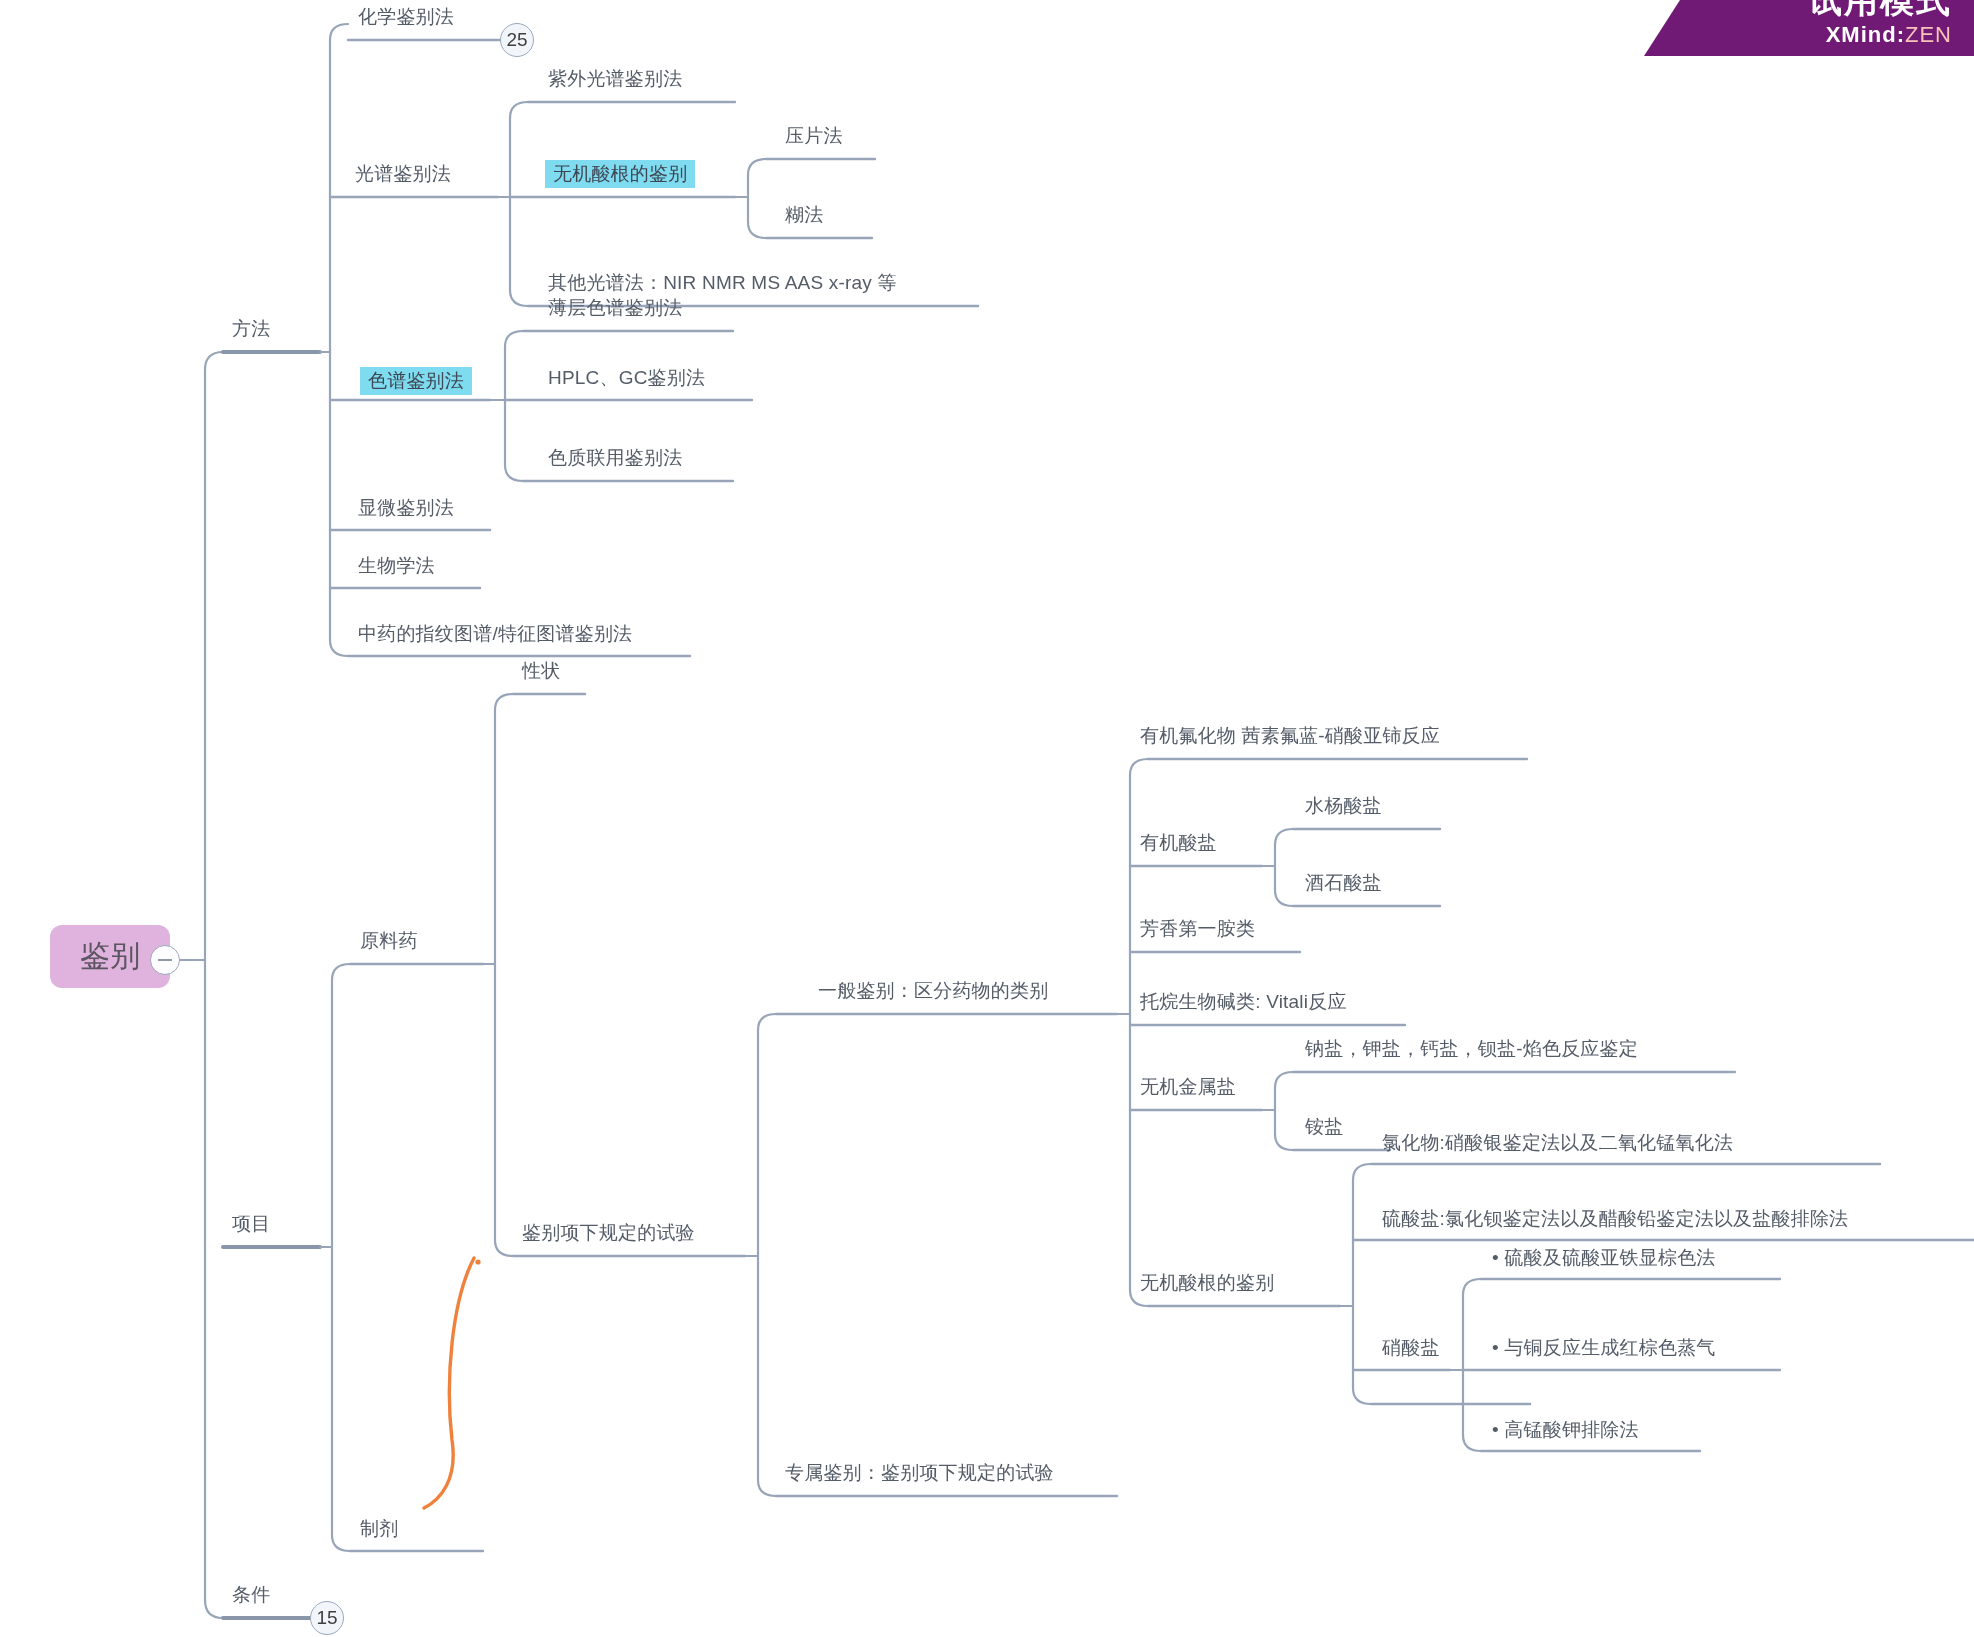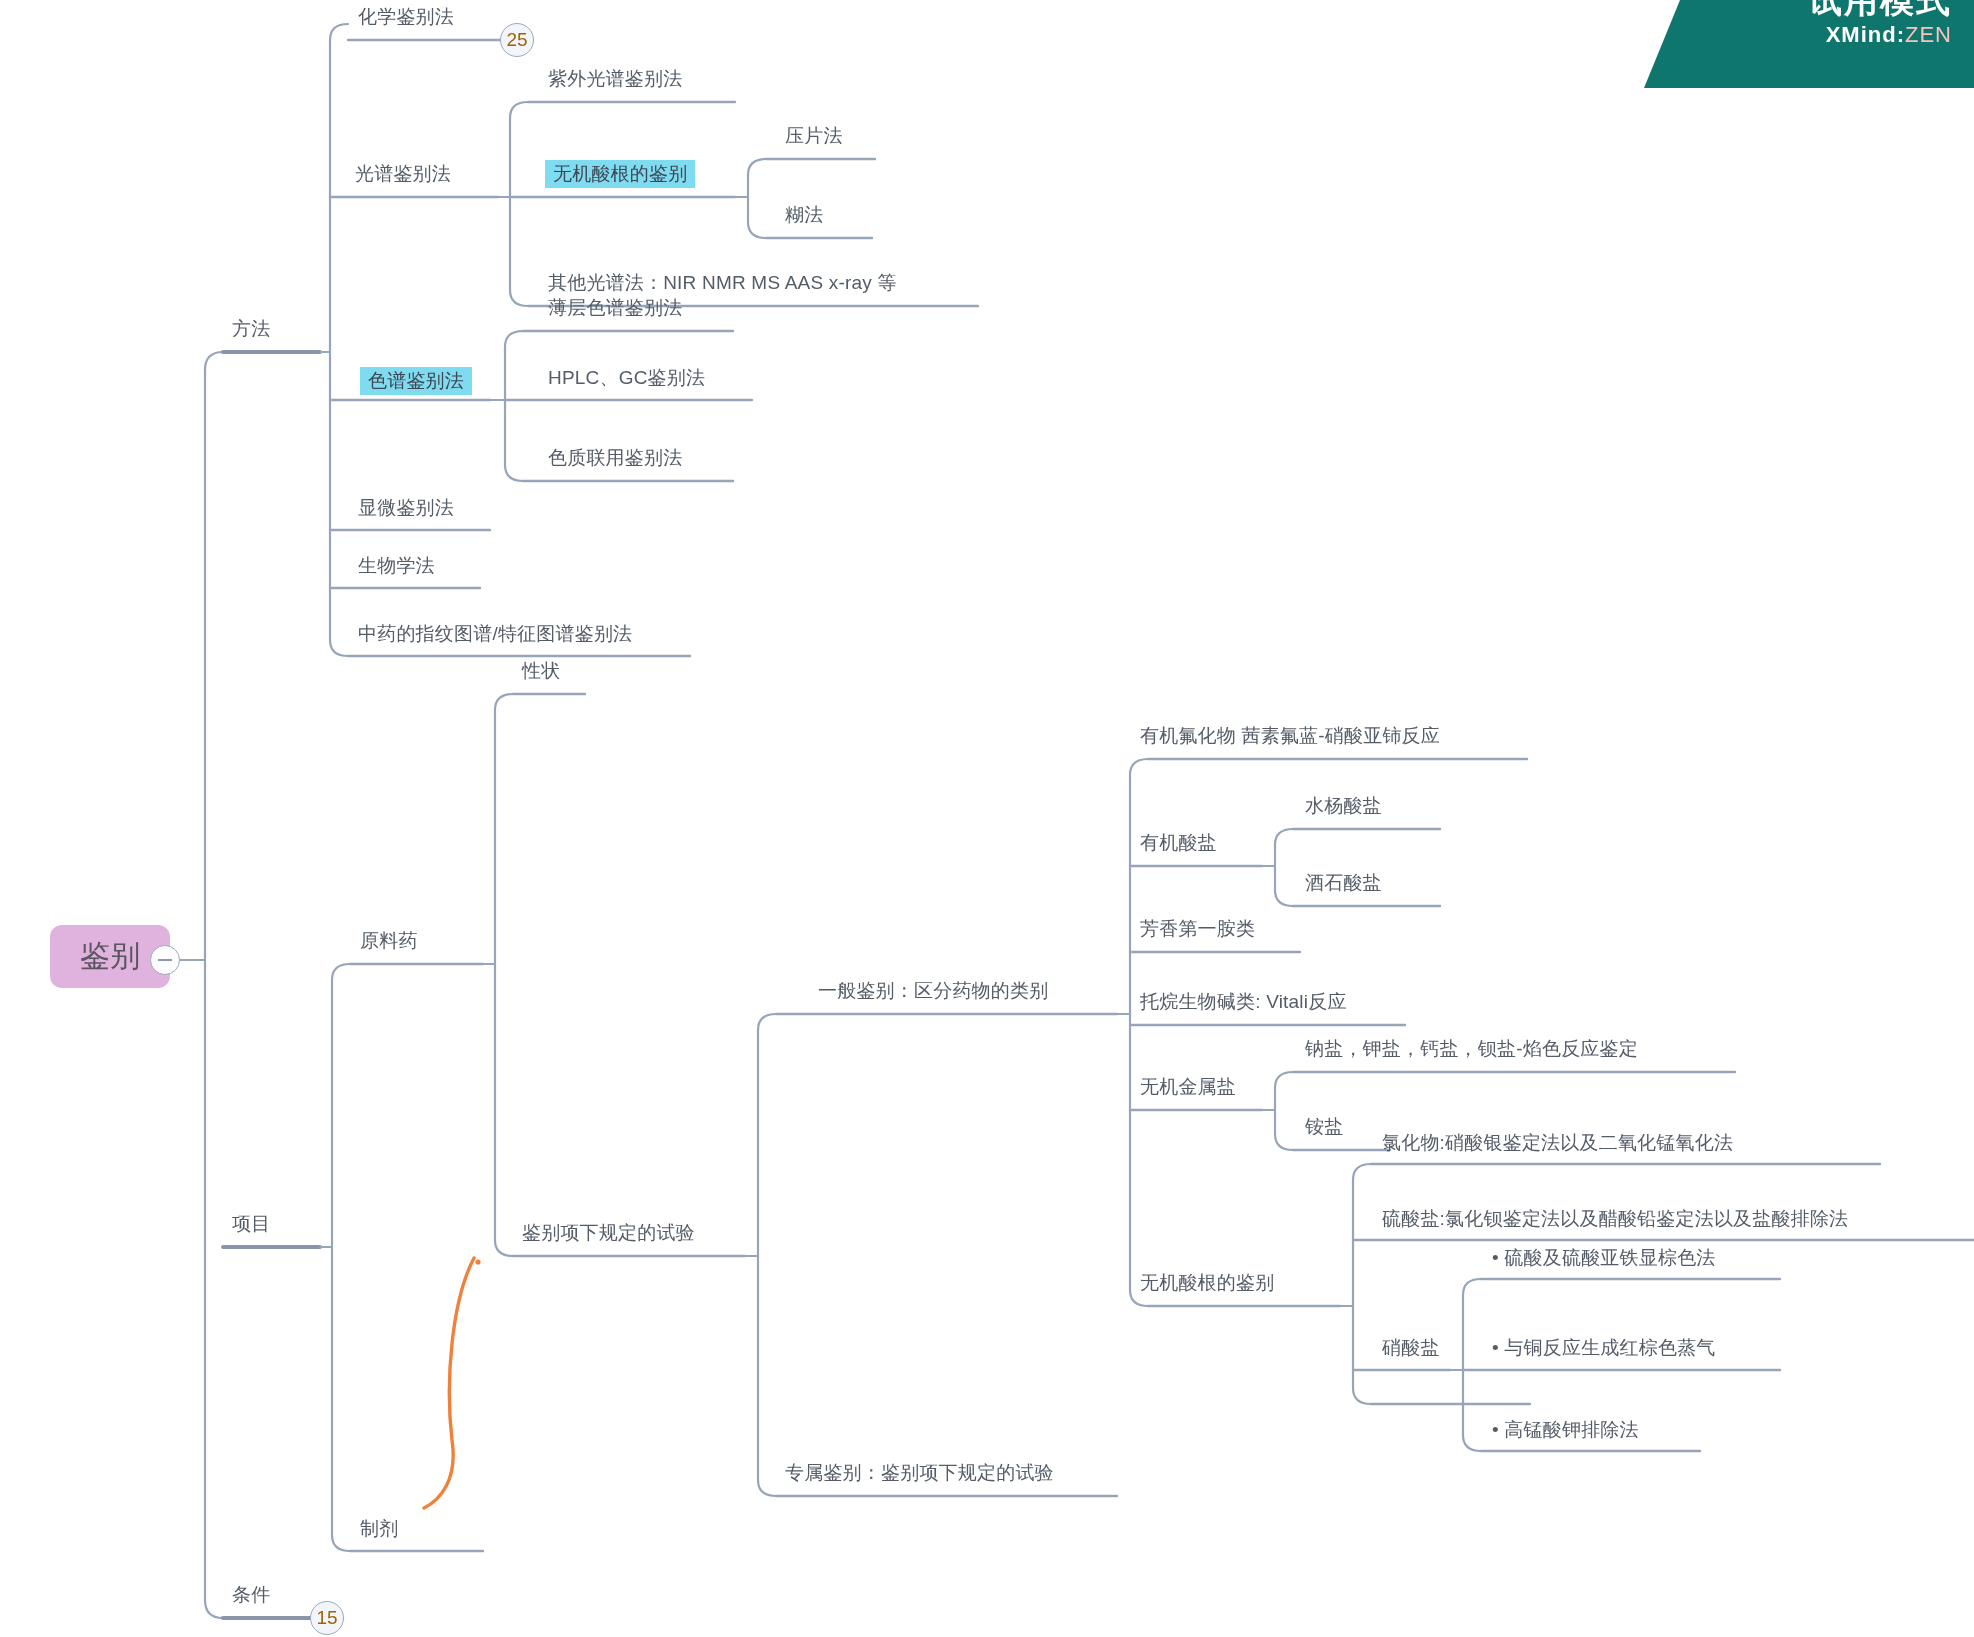--- a/index.html
+++ b/index.html
@@ -45,21 +45,21 @@
     background: #7fdbf0;
     color: #3e4753;
     padding: 3px 8px;
   }
   .badge {
     position: absolute;
     width: 34px; height: 34px;
     border-radius: 50%;
     border: 1.6px solid #9aa9bd;
     background: #f2f6fb;
-    color: #a16207;
+    color: #404040;
     font-size: 19px;
     display: flex;
     align-items: center;
     justify-content: center;
     box-sizing: border-box;
   }
   .collapse {
     position: absolute;
     width: 30px; height: 30px;
     border-radius: 50%;
@@ -73,22 +73,22 @@
   .collapse i {
     display: block;
     width: 14px; height: 2px;
     background: #8d99a9;
   }
   .watermark {
     position: absolute;
     top: 0;
     right: 0;
     width: 330px;
-    height: 88px;
-    background: #0f766e;
+    height: 56px;
+    background: #701a75;
     clip-path: polygon(36px 0, 100% 0, 100% 100%, 0 100%);
     overflow: hidden;
   }
   .wm-top {
     position: absolute;
     right: 22px;
     top: -22px;
     font-size: 34px;
     font-weight: bold;
     color: #ffffff;

